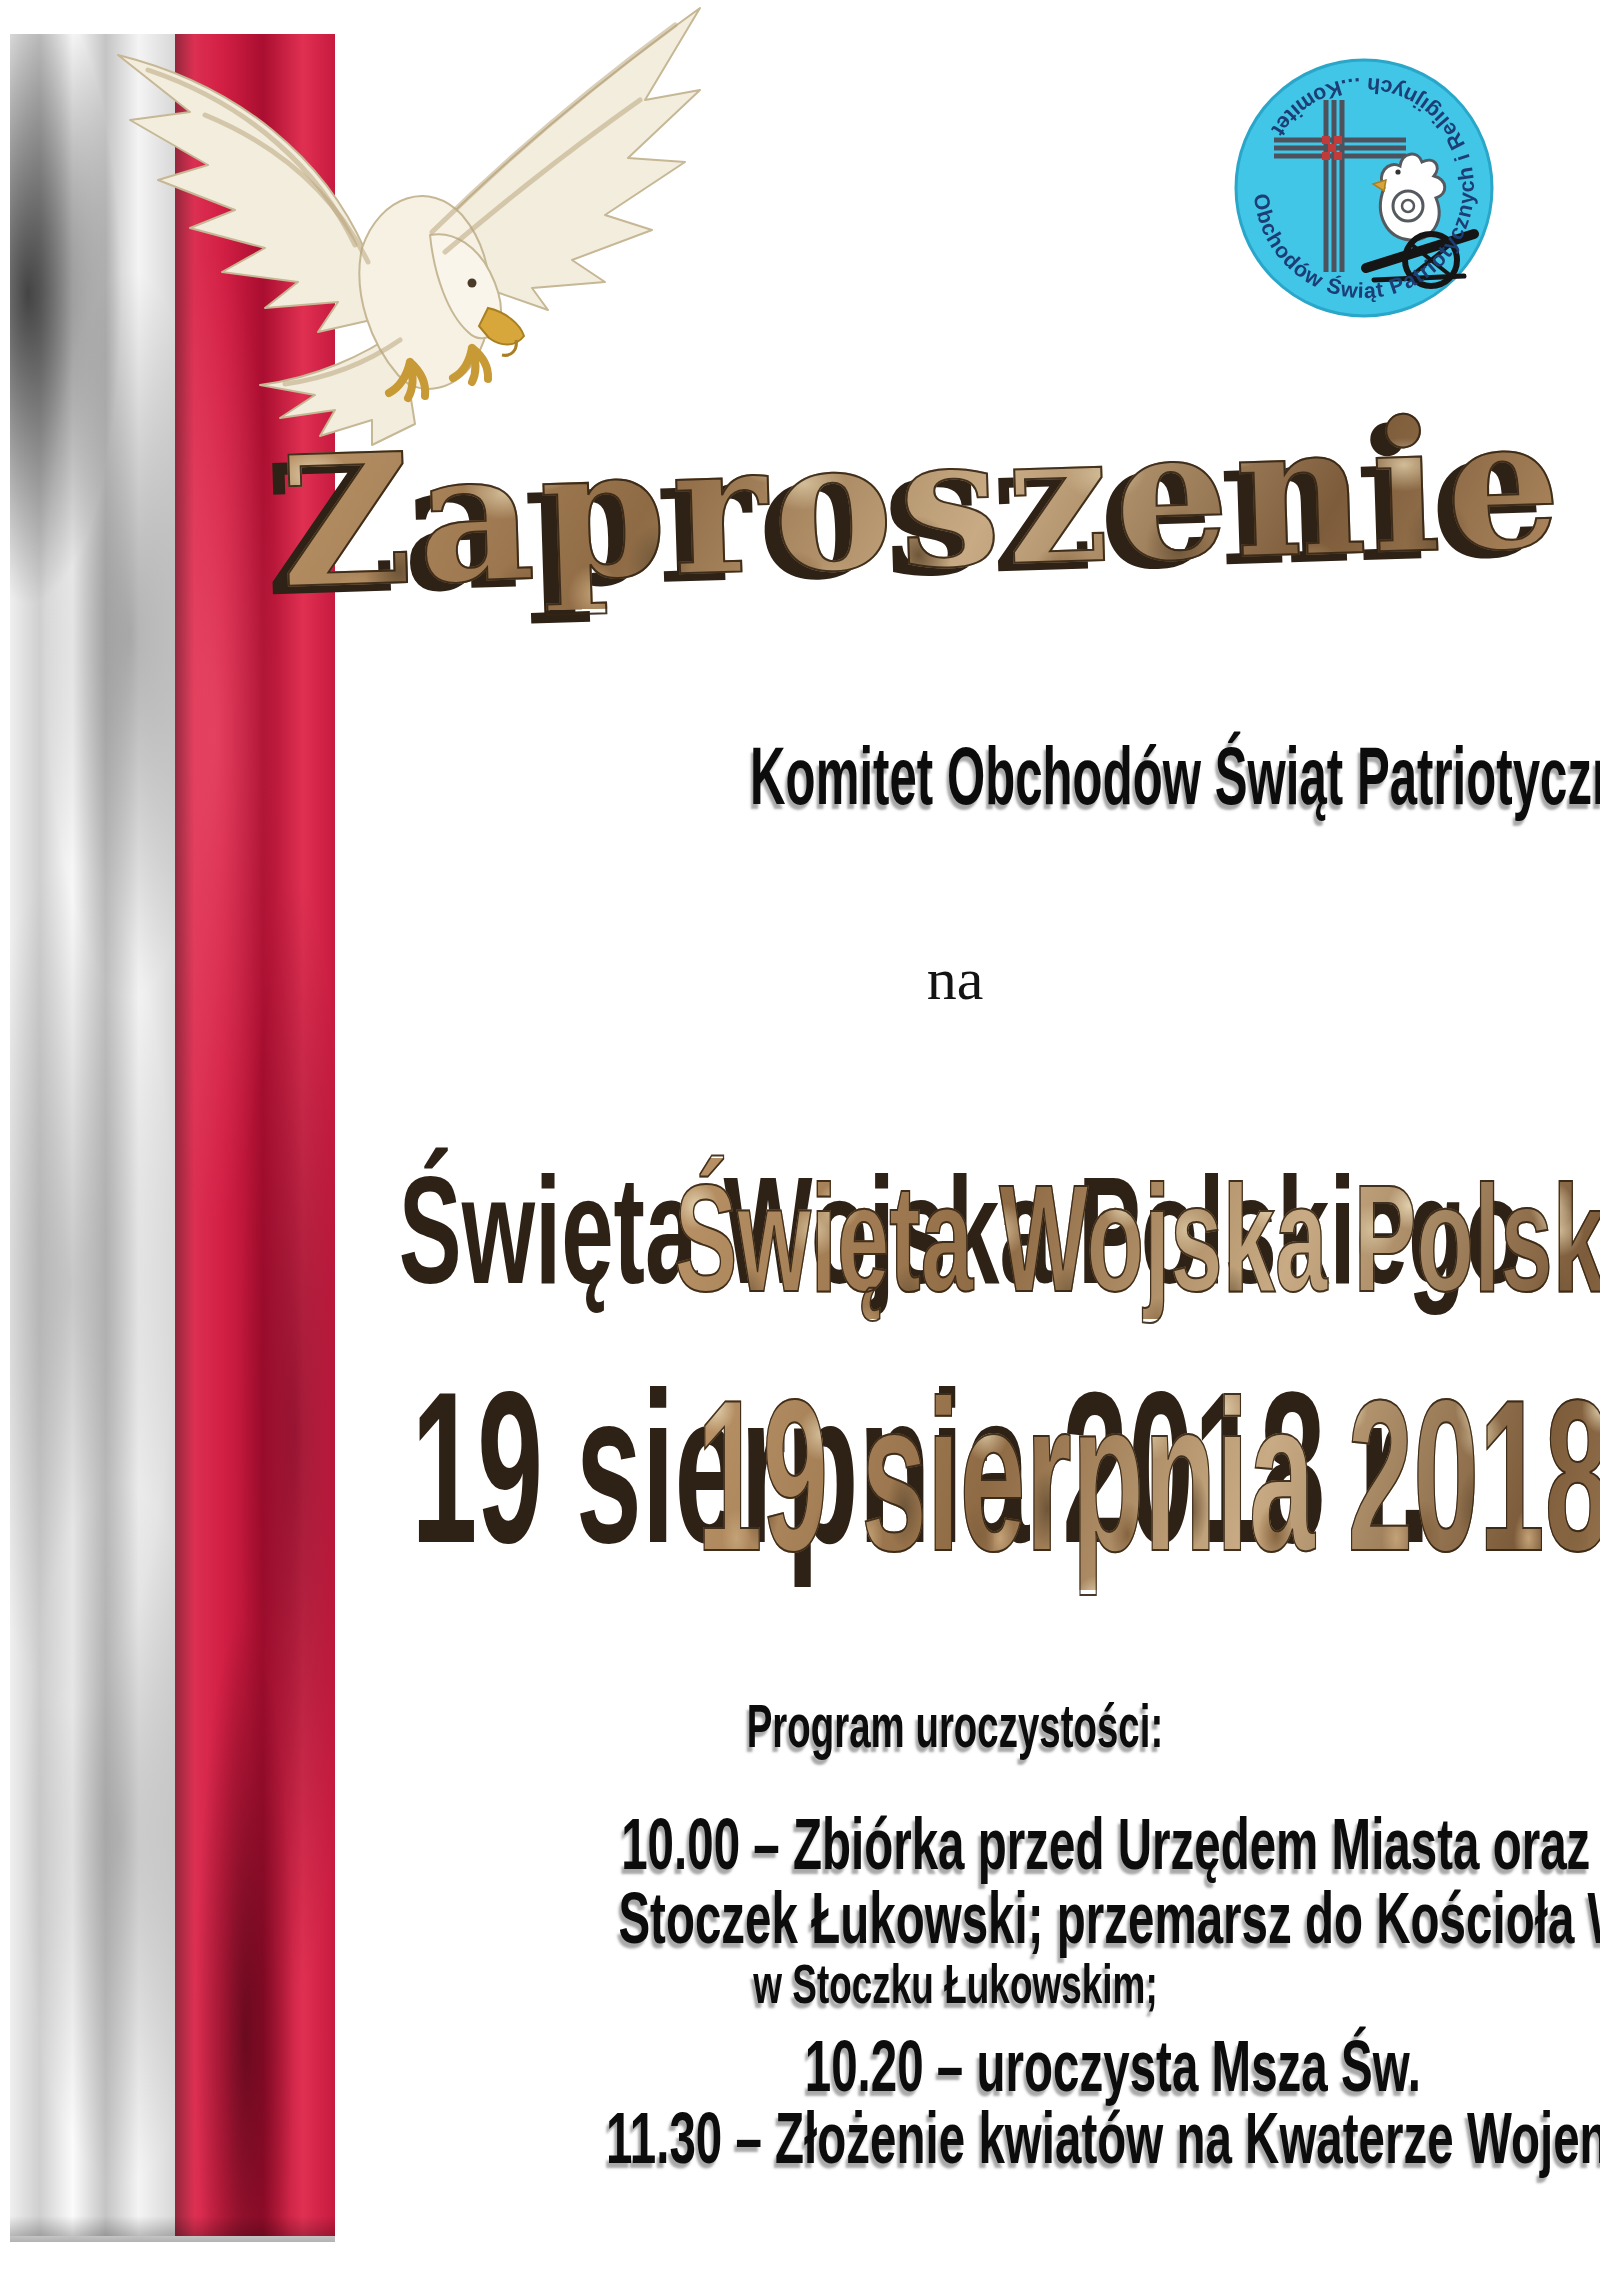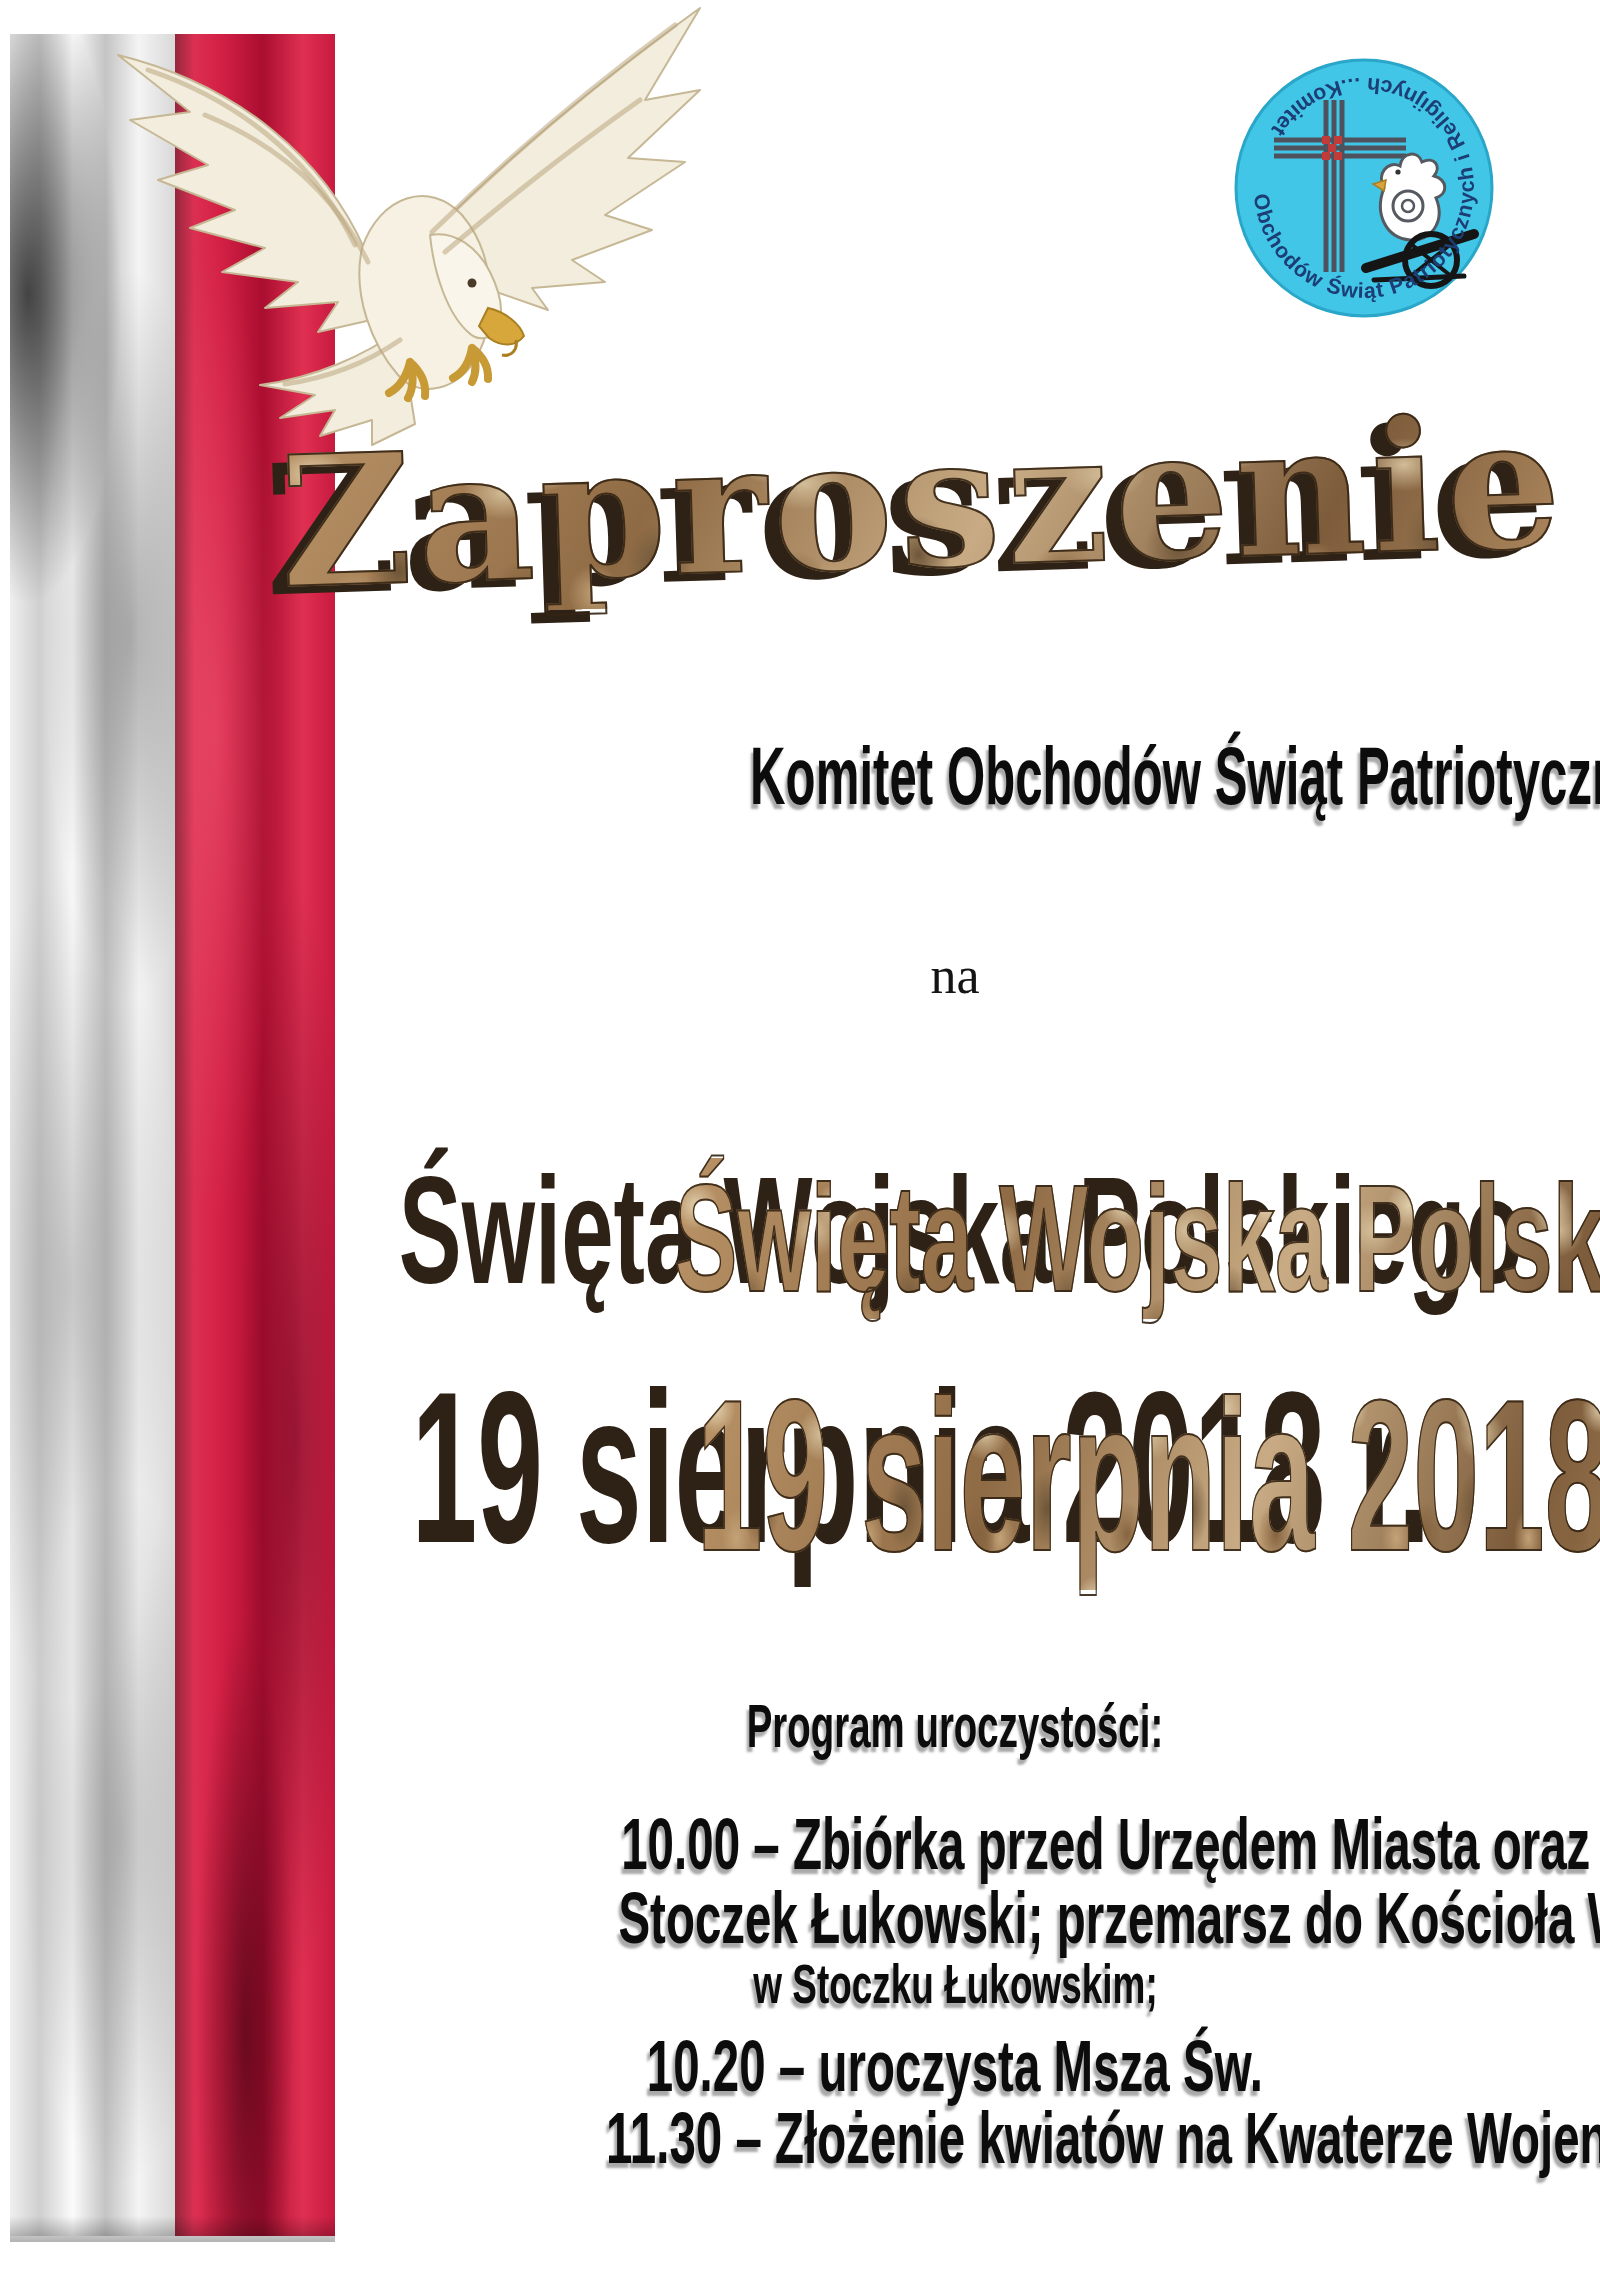--- a/index.html
+++ b/index.html
@@ -155,21 +155,21 @@
 
   <div class="line tex title" style="top:408px;left:280px;width:1270px;font-size:180px;--sx:1;">
     <span class="sh">Zaproszenie</span>
     <span class="fx">Zaproszenie</span>
   </div>
 
   <div class="line blk" style="top:733px;font-size:82px;--sx:.60;">
     <span>Komitet Obchodów Świąt Patriotycznych i Religijnych</span>
   </div>
 
-  <div class="line ser" style="top:948px;font-size:52px;">
+  <div class="line ser" style="top:948px;font-size:60px;">
     <span>na</span>
   </div>
 
 
   <div class="line tex" style="top:1158px;font-size:152px;--sx:.62;">
     <span class="sh">Święta Wojska Polskiego</span>
     <span class="fx">Święta Wojska Polskiego</span>
   </div>
 
   <div class="line tex" style="top:1362px;left:280px;width:1270px;font-size:215px;--sx:.55;">
@@ -183,20 +183,20 @@
 
   <div class="line blk" style="top:1806px;font-size:72px;--sx:.66;">
     <span>10.00 – Zbiórka przed Urzędem Miasta oraz Gminy</span>
   </div>
   <div class="line blk" style="top:1880px;font-size:72px;--sx:.66;">
     <span>Stoczek Łukowski; przemarsz do Kościoła WNMP</span>
   </div>
   <div class="line blk" style="top:1954px;font-size:56px;--sx:.66;">
     <span>w Stoczku Łukowskim;</span>
   </div>
-  <div class="line blk" style="top:2028px;font-size:72px;--sx:.66;">
+  <div class="line blk" style="top:2028px;font-size:72px;text-align:right;--sx:.66;">
     <span>10.20 – uroczysta Msza Św.</span>
   </div>
   <div class="line blk" style="top:2100px;font-size:72px;--sx:.66;">
     <span>11.30 – Złożenie kwiatów na Kwaterze Wojennej</span>
   </div>
 
 </div>
 
 </body></html>

